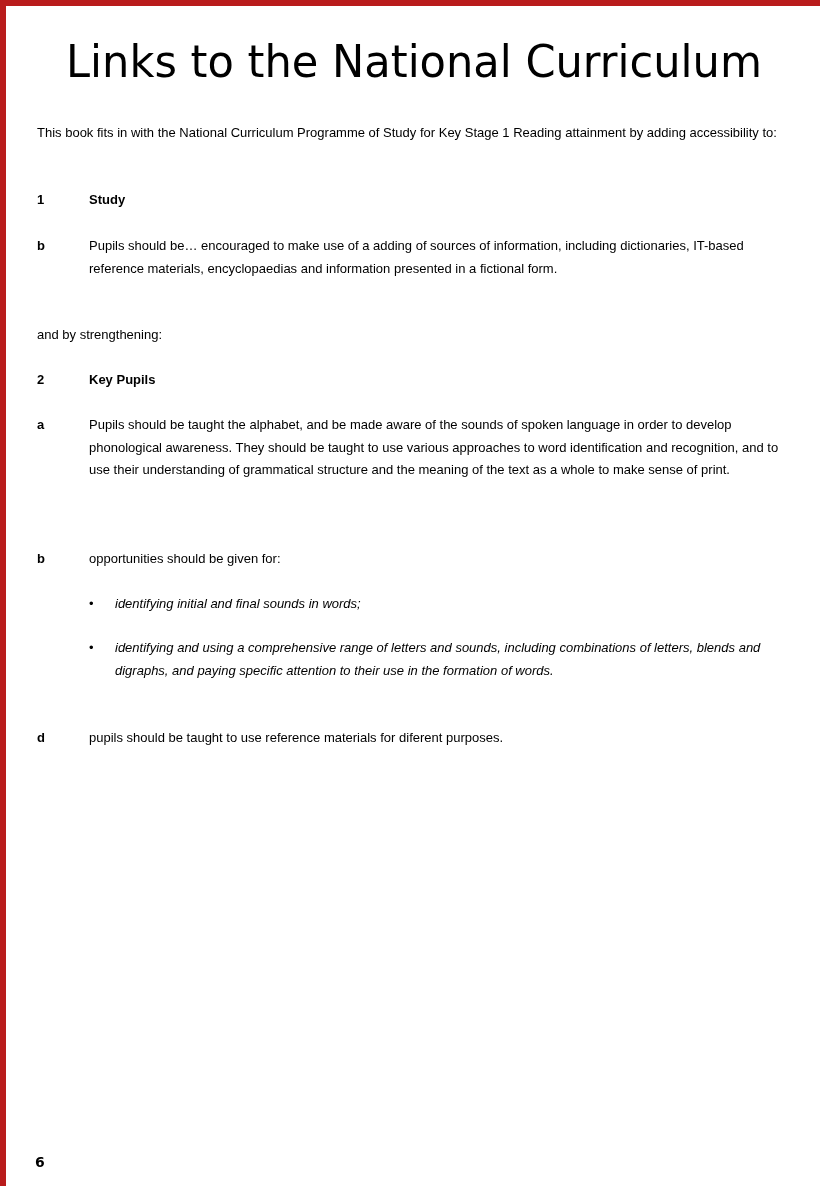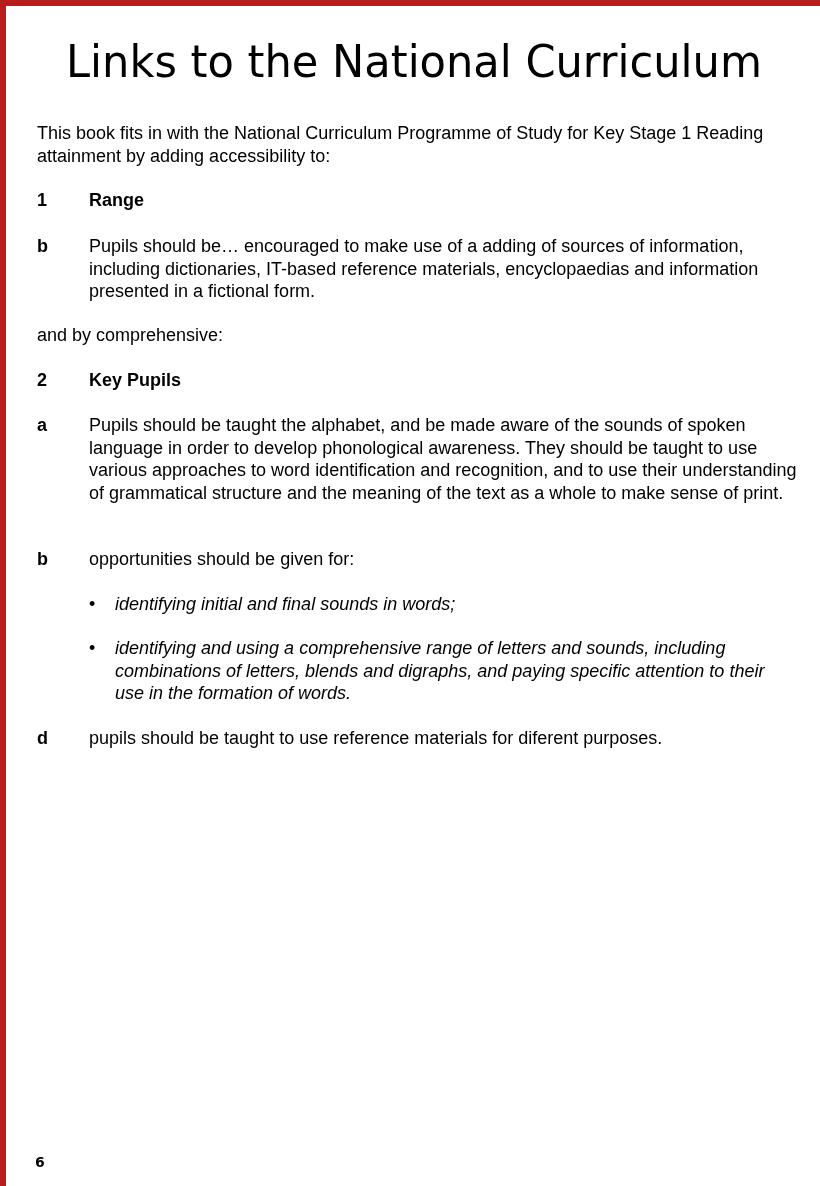--- a/index.html
+++ b/index.html
@@ -13,21 +13,21 @@
     .title {
       position: absolute; left: 0; top: 30px; width: 816px;
       text-align: center;
       font-family: "DejaVu Sans", sans-serif;
       font-size: 44px; font-weight: normal; color: #000;
       letter-spacing: 0px;
       transform: scaleX(0.98);
     }
     .body-text {
       font-family: "Liberation Sans", sans-serif;
-      font-size: 18px; line-height: 22.5px; color: #000;
+      font-size: 13px; line-height: 22.5px; color: #000;
     }
     .intro { position: absolute; left: 31px; top: 116px; width: 760px; }
     .row { position: absolute; left: 31px; width: 760px; }
     .label {
       position: absolute; left: 0; top: 0; width: 40px;
       font-weight: bold;
     }
     .content { position: absolute; left: 52px; top: 0; width: 710px; }
     .heading { font-weight: bold; }
     .bullet-row { position: absolute; left: 83px; width: 680px; }
@@ -43,29 +43,29 @@
 </head>
 <body>
 
 <div class="page">
   <div class="title">Links to the National Curriculum</div>
 
   <div class="body-text intro">This book fits in with the National Curriculum Programme of Study for Key Stage 1 Reading attainment by adding accessibility to:</div>
 
   <div class="body-text row" style="top:183px;">
     <span class="label">1</span>
-    <span class="content heading">Range</span>
+    <span class="content heading">Study</span>
   </div>
 
   <div class="body-text row" style="top:229px;">
     <span class="label">b</span>
     <span class="content">Pupils should be… encouraged to make use of a adding of sources of information, including dictionaries, IT-based reference materials, encyclopaedias and information presented in a fictional form.</span>
   </div>
 
-  <div class="body-text row" style="top:318px;">and by comprehensive:</div>
+  <div class="body-text row" style="top:318px;">and by strengthening:</div>
 
   <div class="body-text row" style="top:363px;">
     <span class="label">2</span>
     <span class="content heading">Key Pupils</span>
   </div>
 
   <div class="body-text row" style="top:408px;">
     <span class="label">a</span>
     <span class="content">Pupils should be taught the alphabet, and be made aware of the sounds of spoken language in order to develop phonological awareness. They should be taught to use various approaches to word identification and recognition, and to use their understanding of grammatical structure and the meaning of the text as a whole to make sense of print.</span>
   </div>

